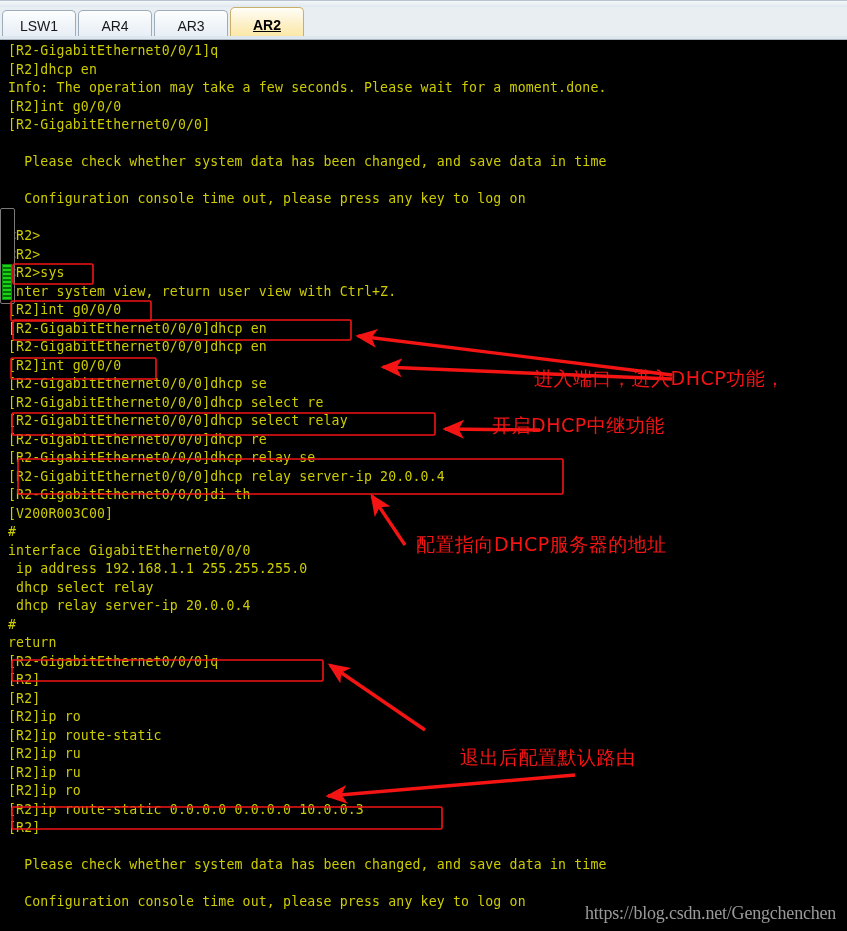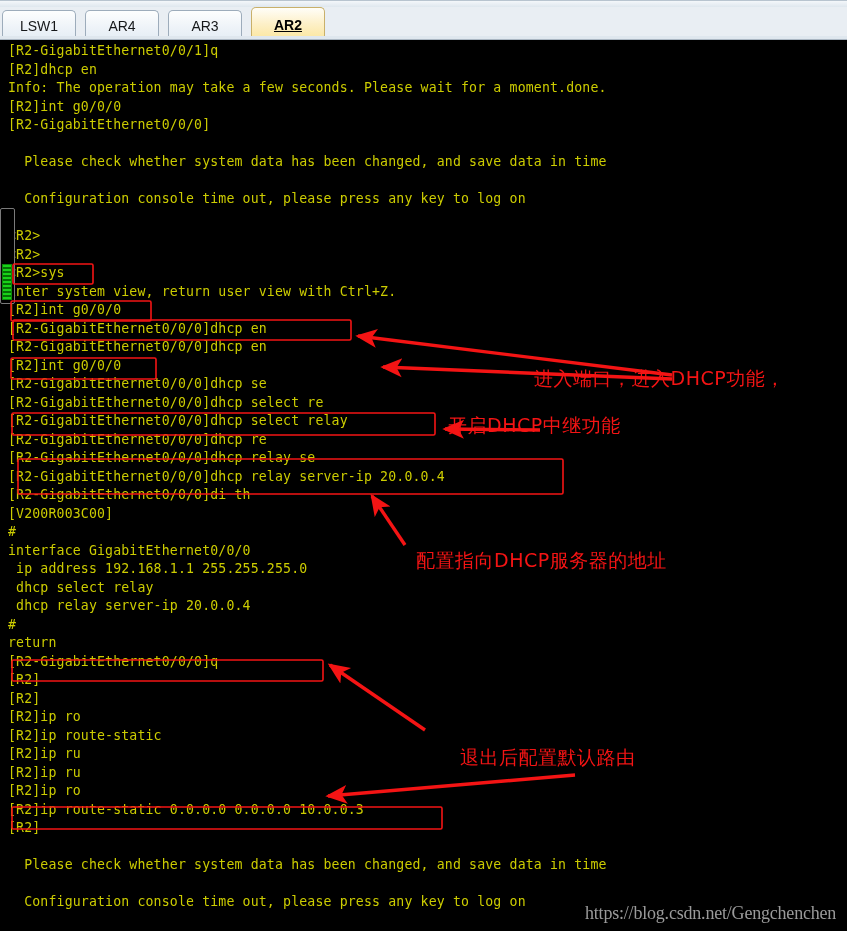--- a/index.html
+++ b/index.html
@@ -28,21 +28,21 @@
     background: linear-gradient(to bottom, #f4f7fa, #dfe7ee);
   }
   #tabbar .tabs {
     position: absolute; left: 2px; top: 6px;
     display: flex; align-items: flex-end;
     height: 34px;
   }
   .tab {
     height: 31px;
     min-width: 74px;
-    margin-right: 9px;
+    margin-right: 2px;
     border: 1px solid #9dacbb;
     border-bottom: none;
     border-radius: 5px 5px 0 0;
     background: linear-gradient(to bottom, #fdfefe 0%, #eef3f8 55%, #e3ecf4 100%);
     display: flex; align-items: center; justify-content: center;
     font-size: 14px; color: #16181a;
     padding: 12px 13px;
     box-sizing: border-box;
     cursor: pointer;
     user-select: none;
@@ -180,18 +180,18 @@
       <line x1="672" y1="379" x2="383" y2="367" stroke="#f41414" stroke-width="3.4" marker-end="url(#ahead)"></line>
       <line x1="540" y1="430" x2="445" y2="429" stroke="#f41414" stroke-width="3.4" marker-end="url(#ahead)"></line>
       <line x1="405" y1="545" x2="372" y2="496" stroke="#f41414" stroke-width="3.4" marker-end="url(#ahead)"></line>
       <line x1="425" y1="730" x2="330" y2="665" stroke="#f41414" stroke-width="3.4" marker-end="url(#ahead)"></line>
       <line x1="575" y1="775" x2="328" y2="796" stroke="#f41414" stroke-width="3.4" marker-end="url(#ahead)"></line>
     </g>
 </svg>
 
 <div id="anno-labels">
     <div class="anno-text" style="left: 534px; top: 366px;">进入端口，进入DHCP功能，</div>
-    <div class="anno-text" style="left: 448px; top: 413px;">开启DHCP中继功能</div>
-    <div class="anno-text" style="left: 416px; top: 548px;">配置指向DHCP服务器的地址</div>
+    <div class="anno-text" style="left: 492px; top: 413px;">开启DHCP中继功能</div>
+    <div class="anno-text" style="left: 416px; top: 532px;">配置指向DHCP服务器的地址</div>
     <div class="anno-text" style="left: 460px; top: 745px;">退出后配置默认路由</div>
   </div>
 
 <div id="watermark">https://blog.csdn.net/Gengchenchen</div>
 
 </body></html>

